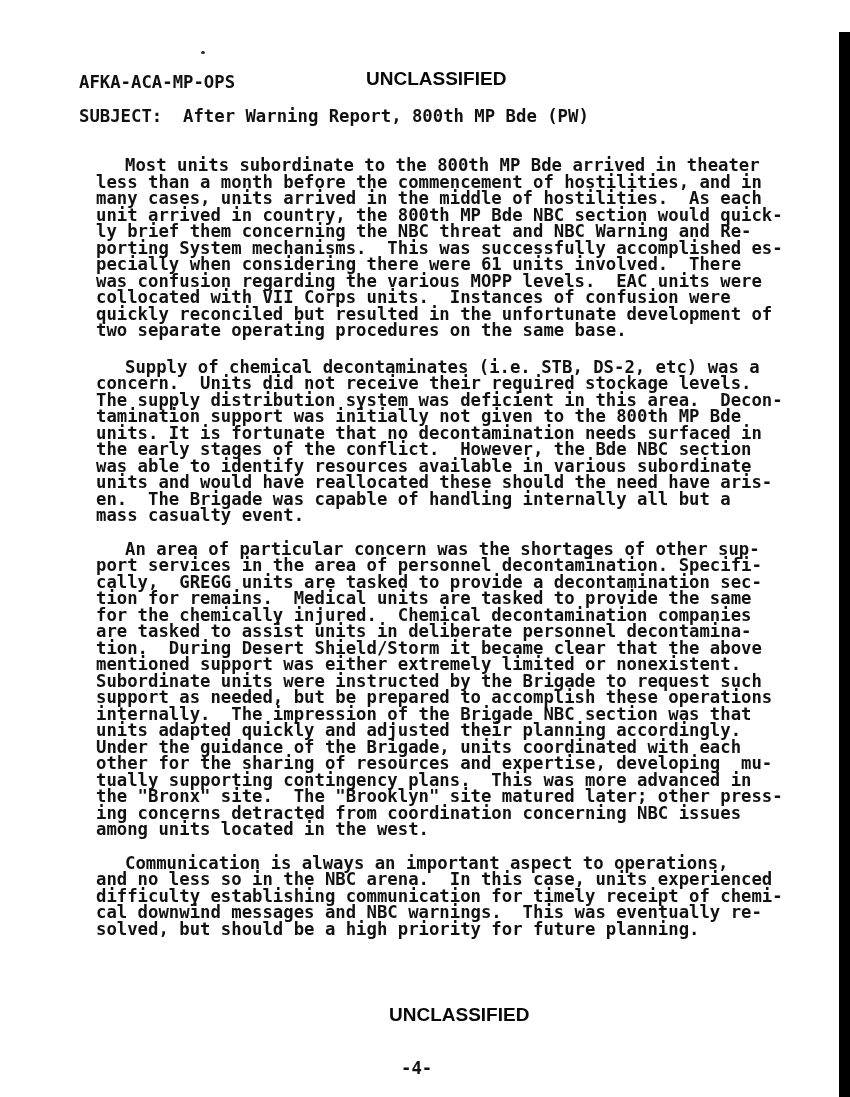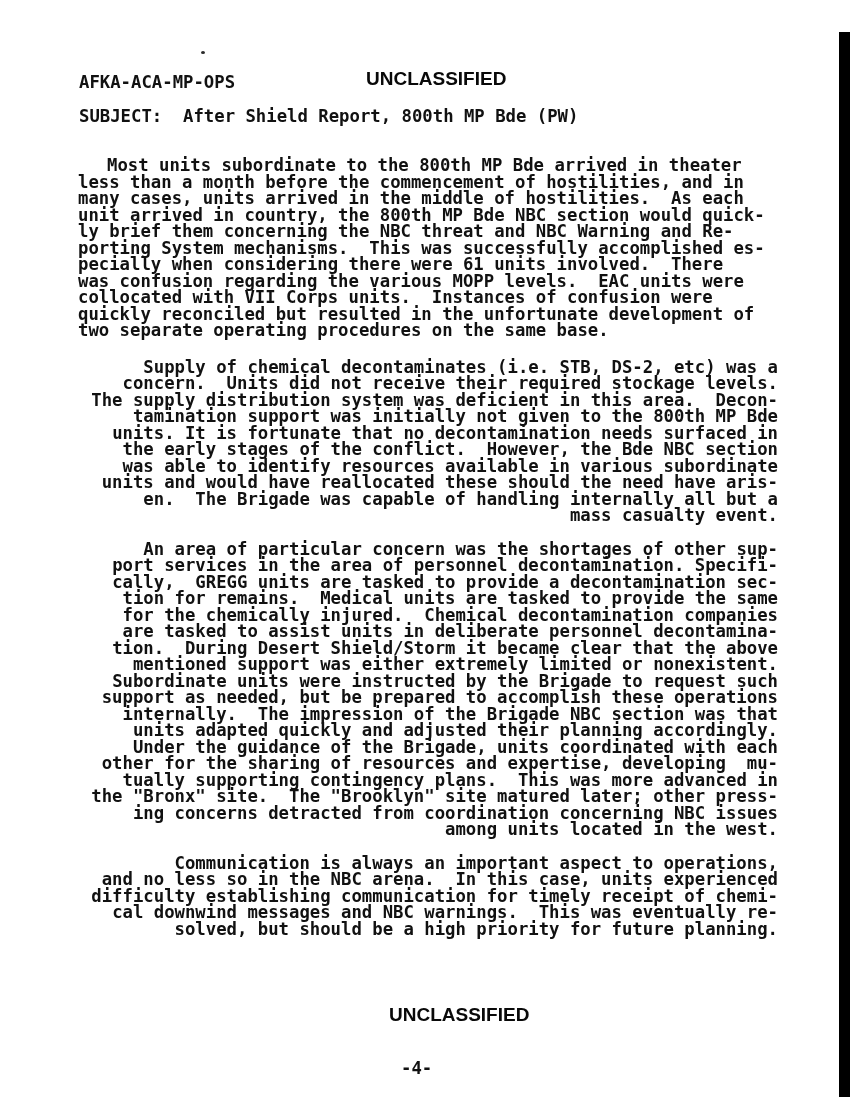--- a/index.html
+++ b/index.html
@@ -29,23 +29,23 @@
     position: absolute;
     font-family: "DejaVu Sans Mono", monospace;
     font-weight: 700;
     font-size: 17.3px;
     line-height: 16.5px;
     white-space: pre;
     color: #111111;
   }
   .office-symbol { left: 79px; top: 42px; }
   .subject-line  { left: 79px; top: 76px; }
-  .body-block    { left: 78px; top: 125px; width: 700px; }
+  .body-block    { left: 96px; top: 125px; width: 700px; }
   .para { margin: 0; }
-  .para + .para { margin-top: 17px; text-align: right; }
+  .para + .para { margin-top: 17px; }
   .para:nth-child(2) { margin-top: 20px; }
   .line { white-space: pre; height: 16.5px; }
   .line.first { text-indent: 29px; }
   .line.slant { }
   .page-number { left: 401px; top: 1028px; }
   
   .edge-right {
     position: absolute;
     left: 839px; top: 0; width: 11px; height: 1097px;
     background: #000000;
@@ -67,21 +67,21 @@
 <body>
 
 <div class="page">
 
   <div class="speck"></div>
 
   <div class="stamp header">UNCLASSIFIED</div>
 
   <div class="type office-symbol">AFKA-ACA-MP-OPS</div>
 
-  <div class="type subject-line">SUBJECT:  After Shield Report, 800th MP Bde (PW)</div>
+  <div class="type subject-line">SUBJECT:  After Warning Report, 800th MP Bde (PW)</div>
 
   <div class="type body-block"><div class="para"><div class="line first">Most units subordinate to the 800th MP Bde arrived in theater</div><div class="line">less than a month before the commencement of hostilities, and in</div><div class="line">many cases, units arrived in the middle of hostilities.  As each</div><div class="line">unit arrived in country, the 800th MP Bde NBC section would quick-</div><div class="line">ly brief them concerning the NBC threat and NBC Warning and Re-</div><div class="line">porting System mechanisms.  This was successfully accomplished es-</div><div class="line">pecially when considering there were 61 units involved.  There</div><div class="line">was confusion regarding the various MOPP levels.  EAC units were</div><div class="line">collocated with VII Corps units.  Instances of confusion were</div><div class="line">quickly reconciled but resulted in the unfortunate development of</div><div class="line">two separate operating procedures on the same base.</div></div><div class="para"><div class="line first">Supply of chemical decontaminates (i.e. STB, DS-2, etc) was a</div><div class="line">concern.  Units did not receive their required stockage levels.</div><div class="line slant">The supply distribution system was deficient in this area.  Decon-</div><div class="line">tamination support was initially not given to the 800th MP Bde</div><div class="line slant">units. It is fortunate that no decontamination needs surfaced in</div><div class="line">the early stages of the conflict.  However, the Bde NBC section</div><div class="line">was able to identify resources available in various subordinate</div><div class="line">units and would have reallocated these should the need have aris-</div><div class="line">en.  The Brigade was capable of handling internally all but a</div><div class="line slant">mass casualty event.</div></div><div class="para"><div class="line first">An area of particular concern was the shortages of other sup-</div><div class="line">port services in the area of personnel decontamination. Specifi-</div><div class="line">cally,  GREGG units are tasked to provide a decontamination sec-</div><div class="line">tion for remains.  Medical units are tasked to provide the same</div><div class="line">for the chemically injured.  Chemical decontamination companies</div><div class="line slant">are tasked to assist units in deliberate personnel decontamina-</div><div class="line">tion.  During Desert Shield/Storm it became clear that the above</div><div class="line">mentioned support was either extremely limited or nonexistent.</div><div class="line">Subordinate units were instructed by the Brigade to request such</div><div class="line">support as needed, but be prepared to accomplish these operations</div><div class="line">internally.  The impression of the Brigade NBC section was that</div><div class="line">units adapted quickly and adjusted their planning accordingly.</div><div class="line slant">Under the guidance of the Brigade, units coordinated with each</div><div class="line slant">other for the sharing of resources and expertise, developing  mu-</div><div class="line">tually supporting contingency plans.  This was more advanced in</div><div class="line">the "Bronx" site.  The "Brooklyn" site matured later; other press-</div><div class="line">ing concerns detracted from coordination concerning NBC issues</div><div class="line">among units located in the west.</div></div><div class="para"><div class="line first slant">Communication is always an important aspect to operations,</div><div class="line slant">and no less so in the NBC arena.  In this case, units experienced</div><div class="line">difficulty establishing communication for timely receipt of chemi-</div><div class="line">cal downwind messages and NBC warnings.  This was eventually re-</div><div class="line">solved, but should be a high priority for future planning.</div></div></div>
 
   <div class="stamp footer">UNCLASSIFIED</div>
 
   <div class="type page-number">-4-</div>
 
   <div class="edge-right"></div>
   <div class="edge-bottom"></div>
 

